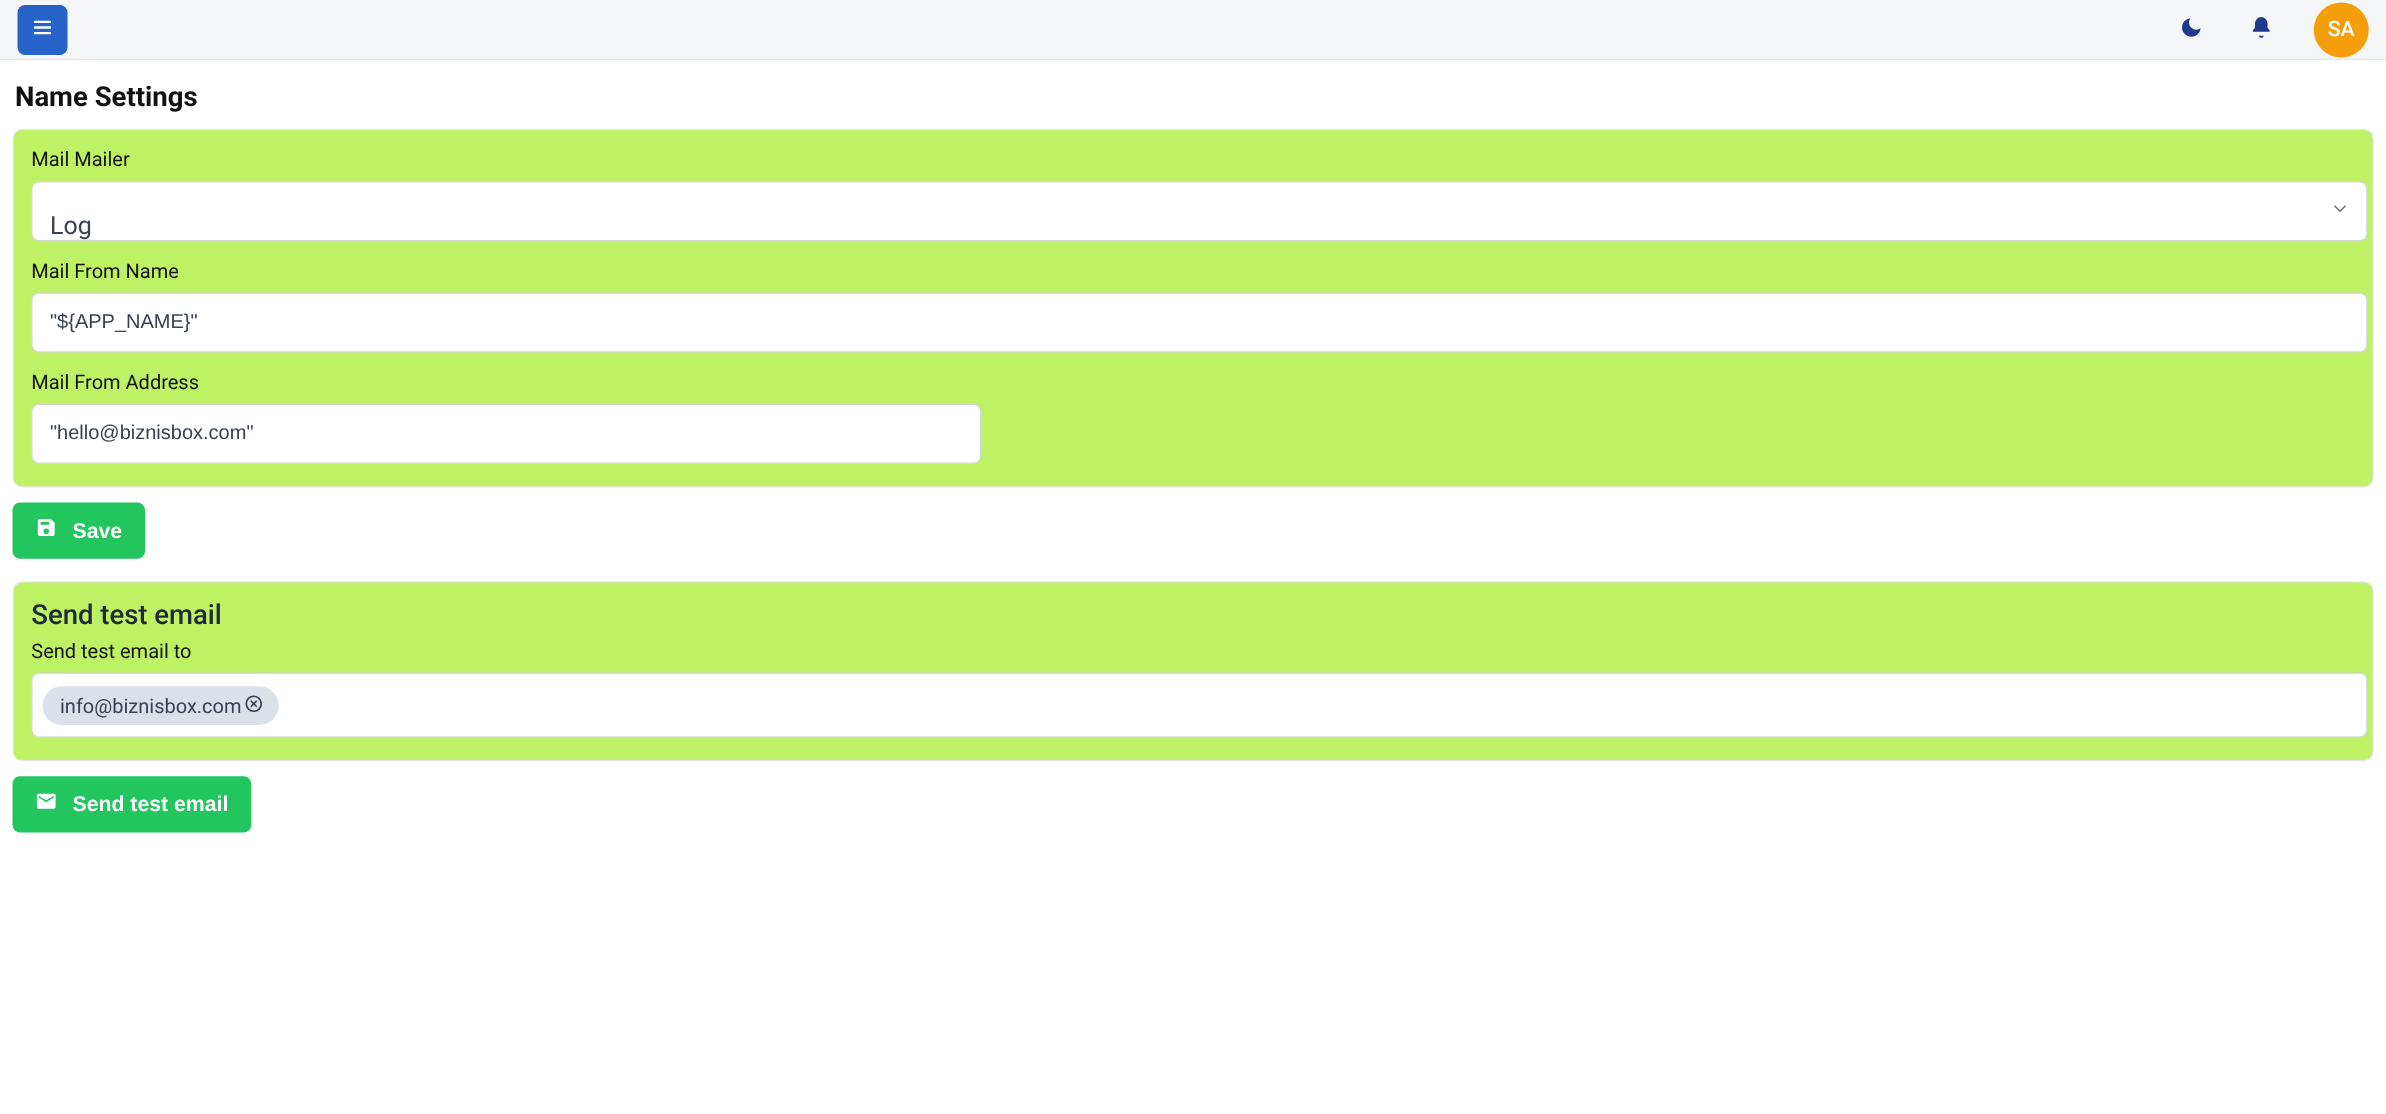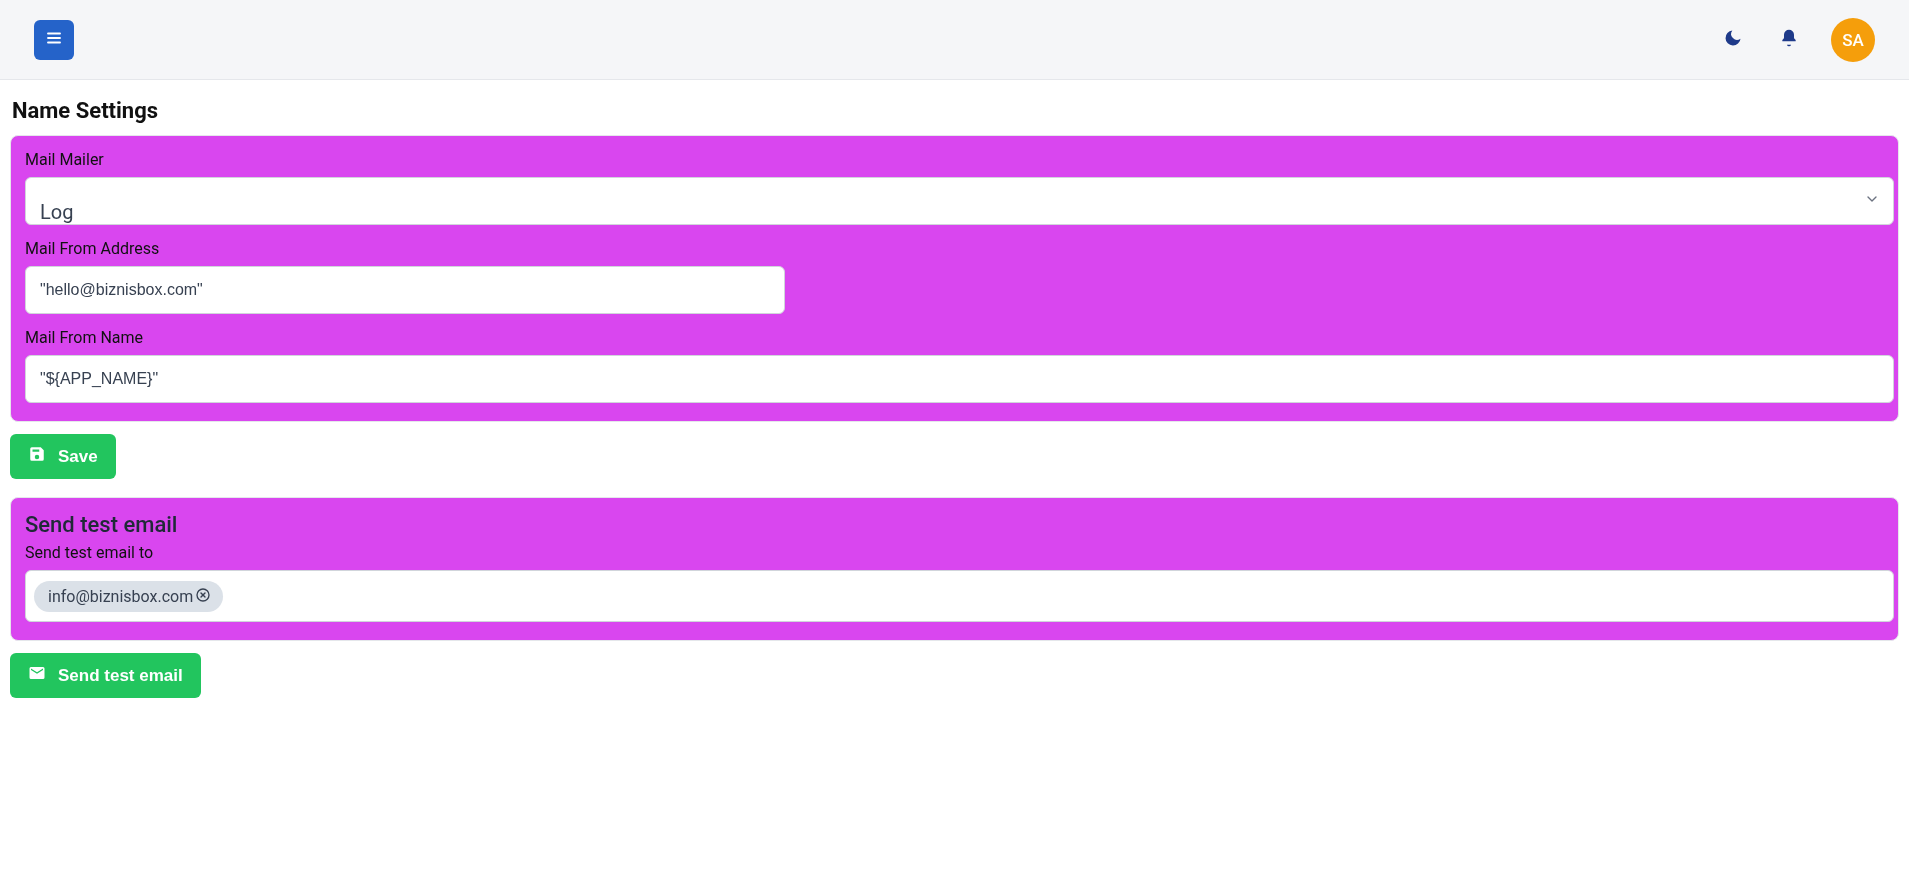--- a/index.html
+++ b/index.html
@@ -11,22 +11,22 @@
       font-family: -apple-system, BlinkMacSystemFont, "Segoe UI", Roboto, "Helvetica Neue", Arial, sans-serif;
       background: #ffffff;
       color: #212529;
     }
     .topbar {
       display: flex;
       align-items: center;
       justify-content: space-between;
       background: #f5f6f8;
       border-bottom: 1px solid #e5e7eb;
-      padding: 10px 34px;
-      height: 80px;
+      padding: 10px 14px;
+      height: 48px;
     }
     .menu-button {
       width: 40px;
       height: 40px;
       background: #2563c9;
       border-radius: 6px;
       display: flex;
       align-items: center;
       justify-content: center;
       cursor: pointer;
@@ -76,21 +76,21 @@
       font-size: 22px;
       font-weight: 700;
       margin: 8px 0 12px 2px;
       color: #111;
     }
     .card {
       border: 1px solid #e5e7eb;
       border-radius: 8px;
       padding: 14px 4px 18px 14px;
       margin-bottom: 12px;
-      background: #d946ef;
+      background: #bef264;
     }
     .form-label {
       display: block;
       font-size: 16px;
       color: #111;
       margin-bottom: 8px;
     }
     .form-group {
       margin-bottom: 14px;
     }
@@ -254,27 +254,27 @@
         </div>
         <span class="select-caret">
           <svg viewBox="0 0 24 24" fill="none" stroke="currentColor" stroke-width="2" stroke-linecap="round" stroke-linejoin="round">
               <polyline points="6 9 12 15 18 9"></polyline>
             </svg>
         </span>
       </div>
     </div>
 
     <div class="form-group">
+      <label class="form-label">Mail From Name</label>
+      <input type="text" class="text-input" value="&quot;${APP_NAME}&quot;" style="">
+    </div>
+
+    <div class="form-group">
       <label class="form-label">Mail From Address</label>
       <input type="text" class="text-input half" value="&quot;hello@biznisbox.com&quot;" style="">
-    </div>
-
-    <div class="form-group">
-      <label class="form-label">Mail From Name</label>
-      <input type="text" class="text-input" value="&quot;${APP_NAME}&quot;" style="">
     </div>
   </div>
 
   <div class="btn-row">
     <button class="btn">
       <span>
         <svg viewBox="0 0 24 24" fill="currentColor">
             <path d="M17 3H5a2 2 0 0 0-2 2v14a2 2 0 0 0 2 2h14a2 2 0 0 0 2-2V7l-4-4zM12 19a3 3 0 1 1 0-6 3 3 0 0 1 0 6zm3-10H6V6h9v3z"></path>
           </svg>
       </span>

